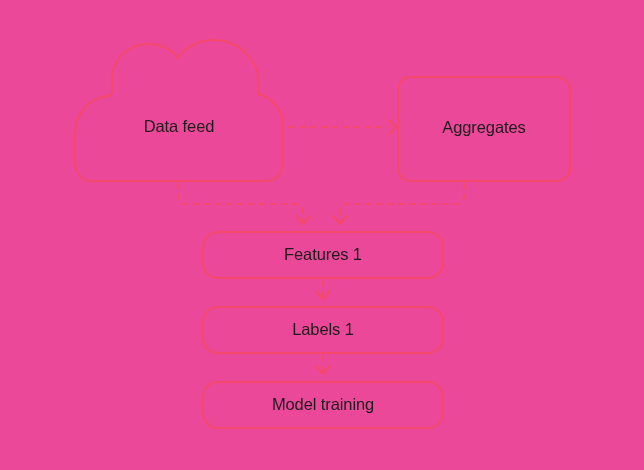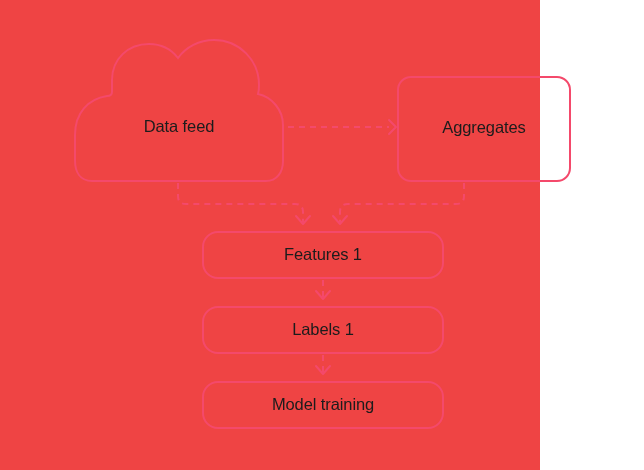--- a/index.html
+++ b/index.html
@@ -8,23 +8,23 @@
     background: #ffffff;
   }
   body {
     width: 644px;
     height: 470px;
     font-family: "Liberation Sans", sans-serif;
     overflow: hidden;
   }
   #diagram-root {
     position: relative;
-    width: 540px;
+    width: 644px;
     height: 470px;
-    background: #ef4444;
+    background: #ec4899;
   }
   #diagram-svg {
     position: absolute;
     top: 0;
     left: 0;
     width: 644px;
     height: 470px;
     display: block;
   }
   .node-shape {

